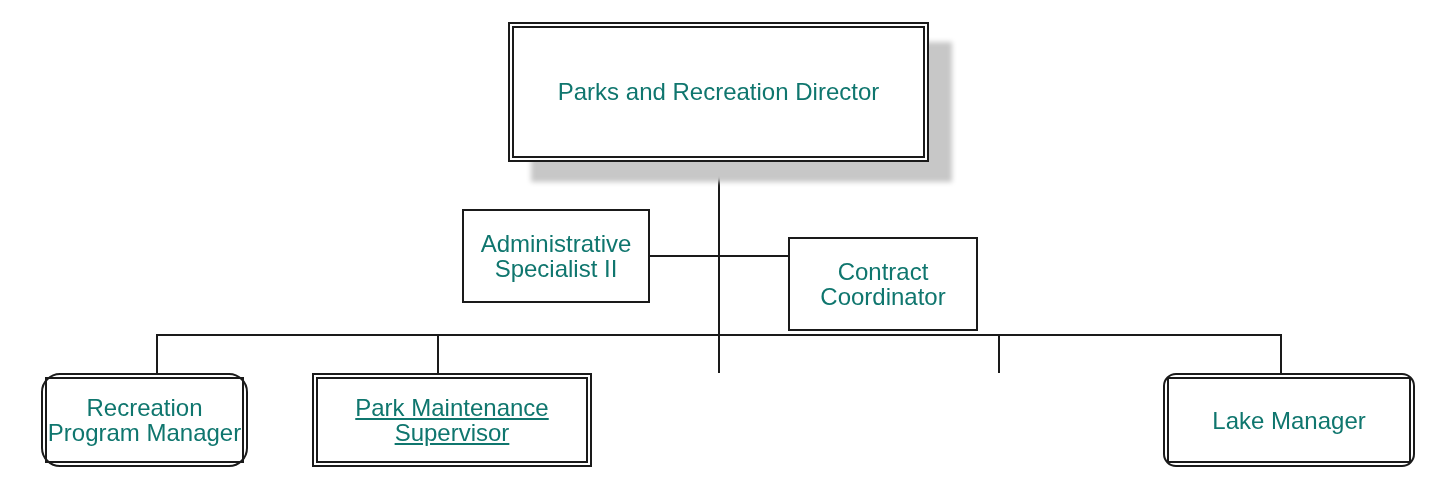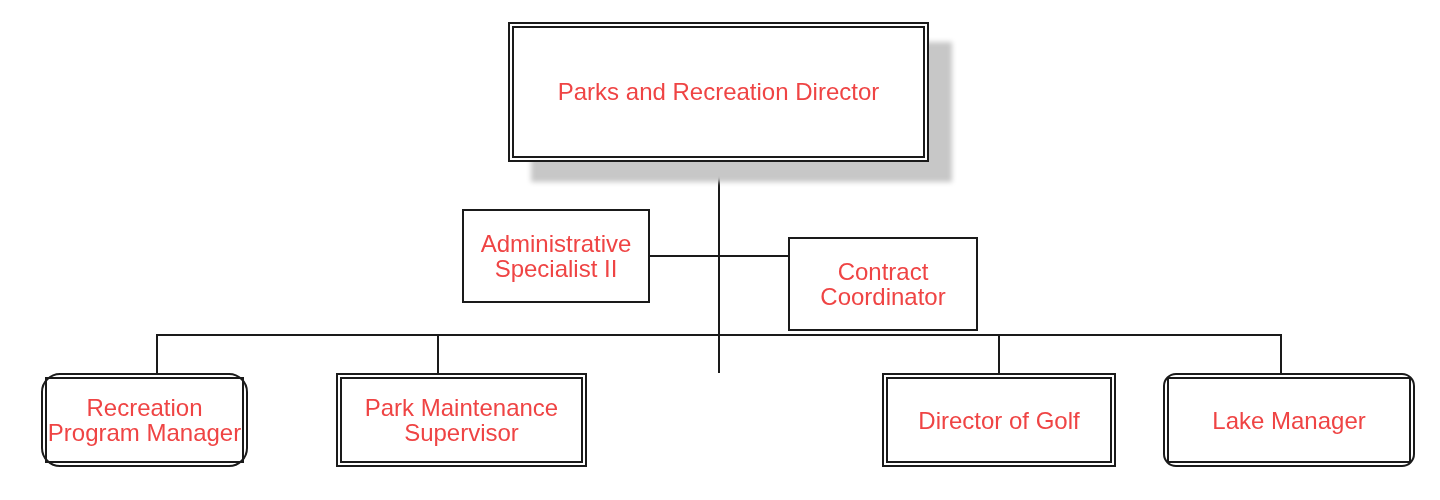--- a/index.html
+++ b/index.html
@@ -7,21 +7,21 @@
     padding: 0;
     background: #ffffff;
     font-family: "Liberation Sans", sans-serif;
   }
   .stage {
     position: relative;
     width: 1440px;
     height: 500px;
     background: #ffffff;
     overflow: hidden;
-    color: #ef4444;
+    color: #0f766e;
   }
   
   .node {
     position: absolute;
     box-sizing: border-box;
     background: #ffffff;
     border: 2px solid #1a1a1a;
     display: flex;
     align-items: center;
     justify-content: center;
@@ -43,21 +43,21 @@
     left: 508px; top: 22px;
     width: 421px; height: 140px;
     font-size: 24px;
     line-height: 30px;
     box-shadow: 23px 20px 5px #c7c7c7;
   }
   .staff-left  { left: 462px; top: 209px; width: 188px; height: 94px; }
   .staff-right { left: 788px; top: 209px; width: 190px; height: 94px; margin-top: 28px; }
   .report      { top: 373px; height: 94px; }
   .r1 { left: 41px;   width: 207px; border-radius: 19px; }
-  .r2 { left: 336px;  width: 251px; }
+  .r2 { left: 312px;  width: 280px; text-decoration: underline; }
   .r3 { left: 603px;  width: 232px; }
   .r4 { left: 882px;  width: 234px; }
   .r5 { left: 1163px; width: 252px; border-radius: 13px; }
   
   .hline, .vline {
     position: absolute;
     background: #1a1a1a;
     z-index: 1;
   }
   .hline { height: 2px; }
@@ -90,16 +90,15 @@
 
   <div class="node staff-left">Administrative
 Specialist II</div>
   <div class="node staff-right">Contract
 Coordinator</div>
 
   <div class="node double report r1">Recreation
 Program Manager</div>
   <div class="node double report r2">Park Maintenance
 Supervisor</div>
-  <div class="node double report r4">Director of Golf</div>
   <div class="node double report r5">Lake Manager</div>
 
 </div>
 
 </body></html>

